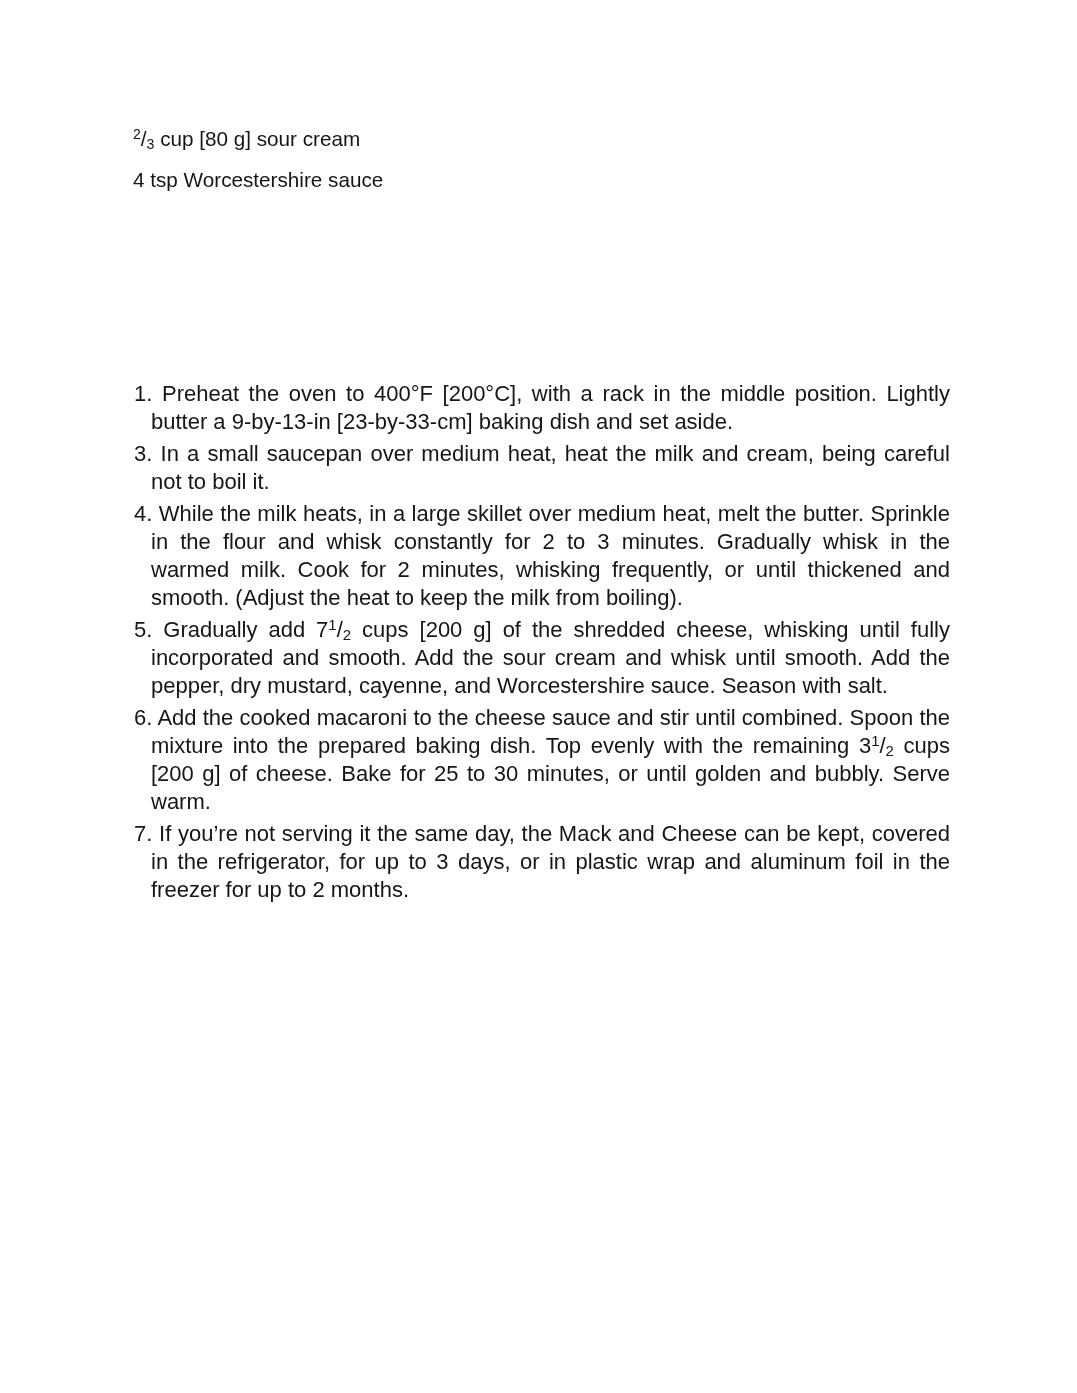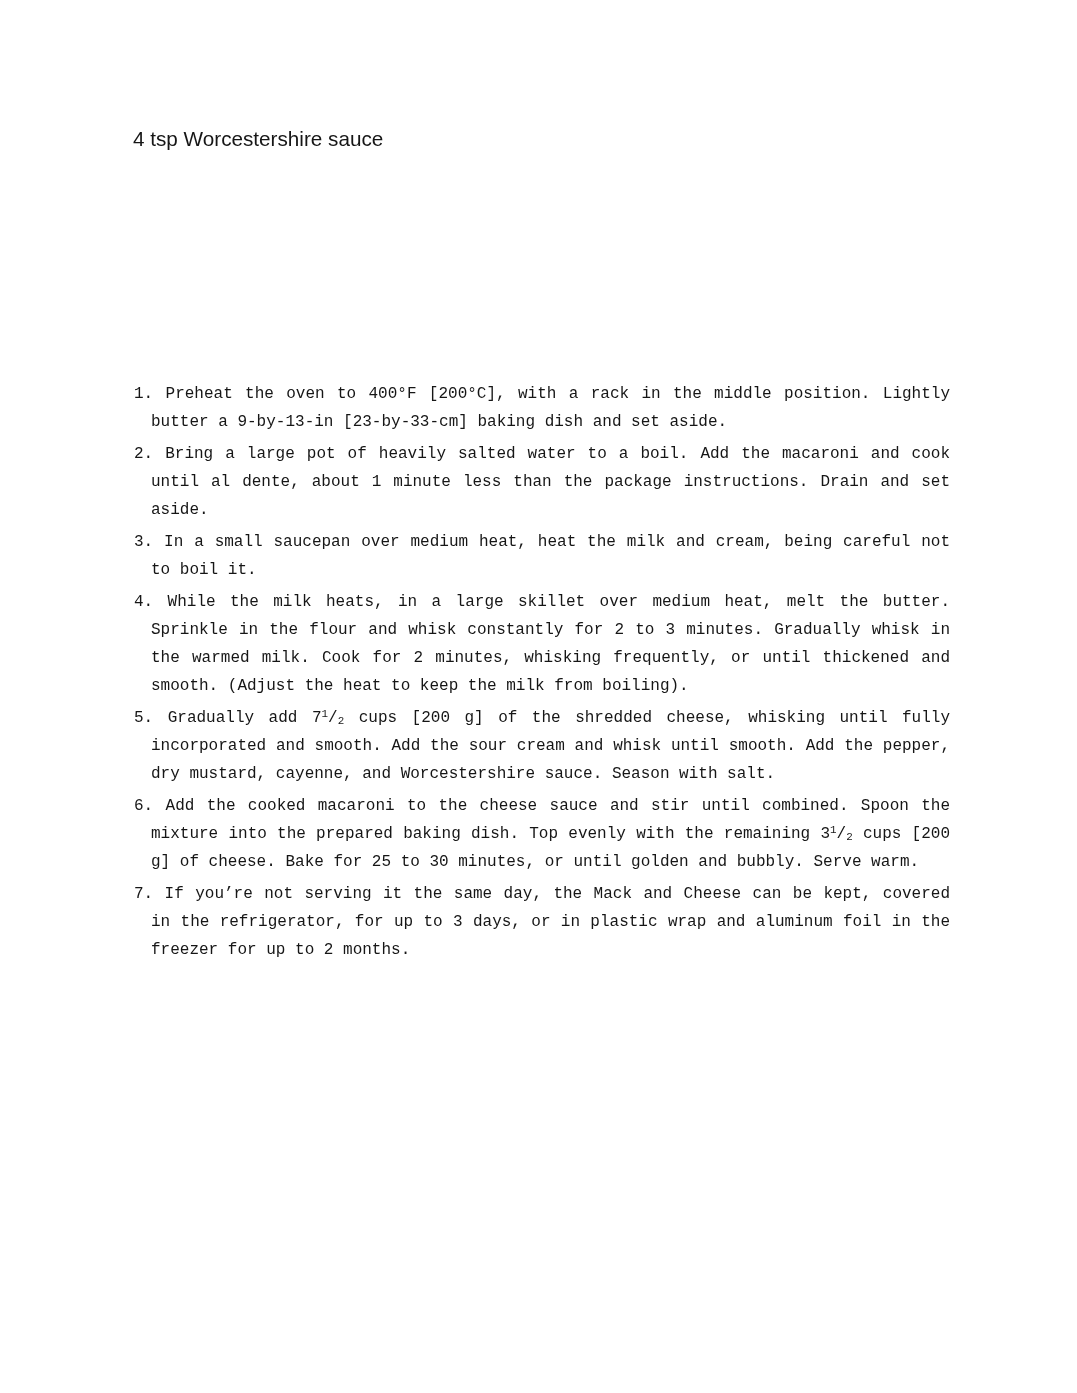--- a/index.html
+++ b/index.html
@@ -33,52 +33,51 @@
     white-space: nowrap;
   }
   
   .steps {
     position: absolute;
     left: 134px;
     top: 380px;
     width: 816px;
   }
   .step {
-    font-size: 16px;
+    font-size: 22px;
     line-height: 28px;
     text-align: justify;
     padding-left: 17px;
     text-indent: -17px;
     margin: 0 0 4px 0;
-    font-family: Liberation Mono, monospace;
   }
   
   .fr-sup {
     font-size: 68%;
     line-height: 1;
     vertical-align: 0.48em;
   }
   .fr-sub {
     font-size: 68%;
     line-height: 1;
     vertical-align: -0.22em;
   }
 </style>
 </head>
 <body>
 
 <div class="page">
 
   <div class="ingredients">
+    <div class="ingredient"><span class="fr-sup">2</span><span>/</span><span class="fr-sub">3</span><span> cup [80 g] sour cream</span></div>
     <div class="ingredient"><span class="fr-sup"></span><span></span><span class="fr-sub"></span><span>4 tsp Worcestershire sauce</span></div>
   </div>
 
   <div class="steps">
     <div class="step"><span class="step-num">1.</span> <span>Preheat the oven to 400°F [200°C], with a rack in the middle position. Lightly butter a 9-by-13-in [23-by-33-cm] baking dish and set aside.</span><span class="fr-sup"></span><span></span><span class="fr-sub"></span><span></span></div>
-    <div class="step"><span class="step-num">2.</span> <span>Bring a large pot of heavily salted water to a boil. Add the macaroni and cook until al dente, about 1 minute less than the package instructions. Drain and set aside.</span><span class="fr-sup"></span><span></span><span class="fr-sub"></span><span></span></div>
     <div class="step"><span class="step-num">3.</span> <span>In a small saucepan over medium heat, heat the milk and cream, being careful not to boil it.</span><span class="fr-sup"></span><span></span><span class="fr-sub"></span><span></span></div>
     <div class="step"><span class="step-num">4.</span> <span>While the milk heats, in a large skillet over medium heat, melt the butter. Sprinkle in the flour and whisk constantly for 2 to 3 minutes. Gradually whisk in the warmed milk. Cook for 2 minutes, whisking frequently, or until thickened and smooth. (Adjust the heat to keep the milk from boiling).</span><span class="fr-sup"></span><span></span><span class="fr-sub"></span><span></span></div>
     <div class="step"><span class="step-num">5.</span> <span>Gradually add 7</span><span class="fr-sup">1</span><span>/</span><span class="fr-sub">2</span><span> cups [200 g] of the shredded cheese, whisking until fully incorporated and smooth. Add the sour cream and whisk until smooth. Add the pepper, dry mustard, cayenne, and Worcestershire sauce. Season with salt.</span></div>
     <div class="step"><span class="step-num">6.</span> <span>Add the cooked macaroni to the cheese sauce and stir until combined. Spoon the mixture into the prepared baking dish. Top evenly with the remaining 3</span><span class="fr-sup">1</span><span>/</span><span class="fr-sub">2</span><span> cups [200 g] of cheese. Bake for 25 to 30 minutes, or until golden and bubbly. Serve warm.</span></div>
     <div class="step"><span class="step-num">7.</span> <span>If you’re not serving it the same day, the Mack and Cheese can be kept, covered in the refrigerator, for up to 3 days, or in plastic wrap and aluminum foil in the freezer for up to 2 months.</span><span class="fr-sup"></span><span></span><span class="fr-sub"></span><span></span></div>
   </div>
 
 </div>
 
 </body></html>

